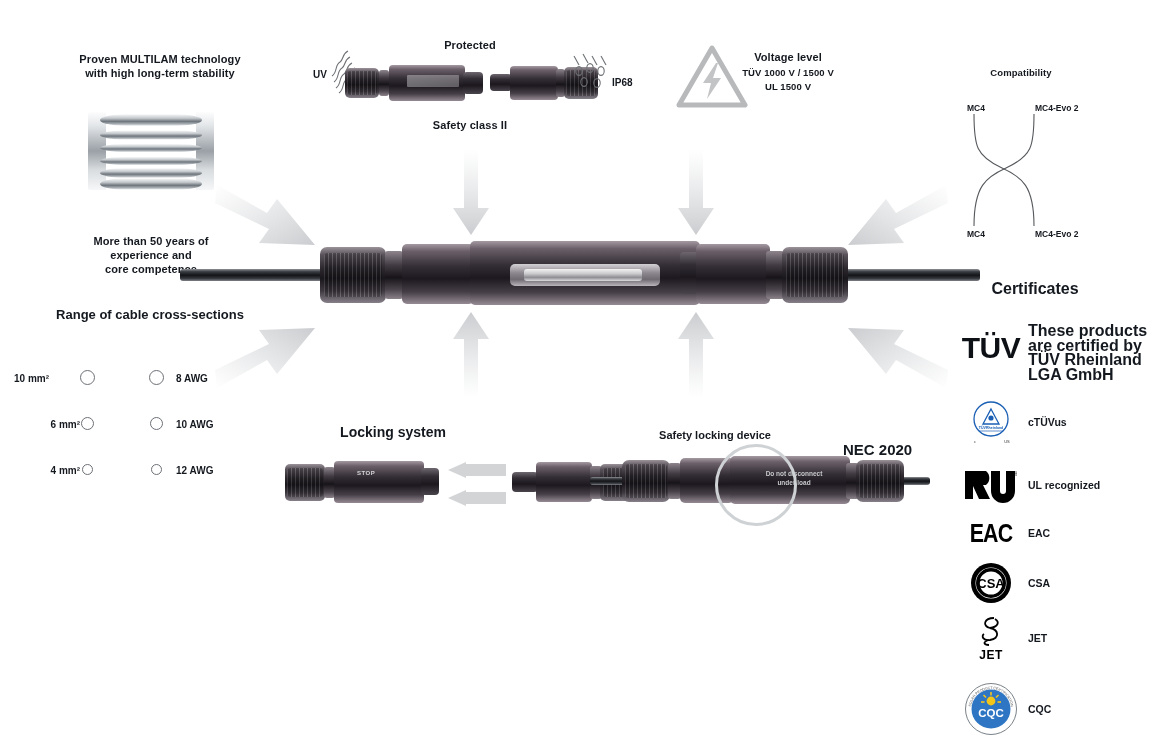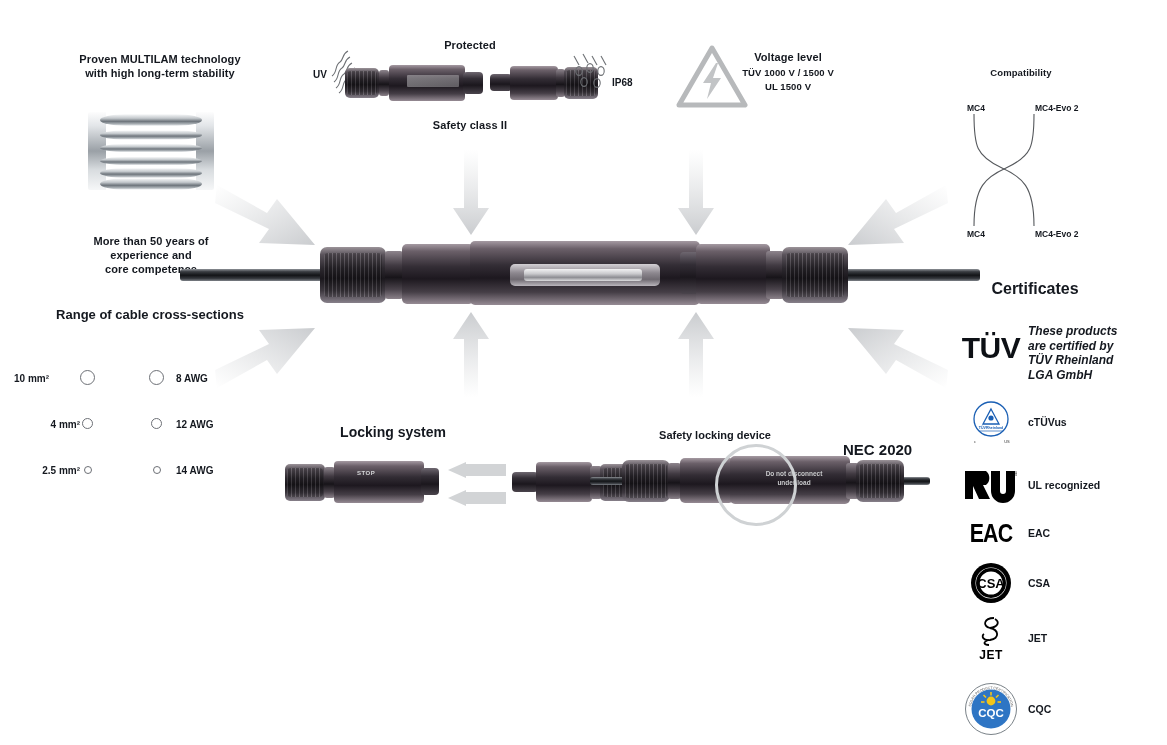--- a/index.html
+++ b/index.html
@@ -70,21 +70,21 @@
   .cc{border:1.4px solid #6d7076;border-radius:50%;background:#fff;}
 
   
   .warn-tri{position:absolute;}
 
   
   .cert-row{position:absolute;display:flex;align-items:center;}
   .cert-logo{width:58px;display:flex;align-items:center;justify-content:center;}
   .cert-text{font-weight:bold;font-size:10.5px;line-height:14px;color:#14181f;}
   .tuv-word{font-weight:bold;font-size:30px;line-height:30px;letter-spacing:-0.5px;color:#0d1015;font-family:"Liberation Sans",sans-serif;}
-  .cert-para{font-weight:bold;font-size:12px;line-height:14.5px;color:#14181f;font-style:italic;}
+  .cert-para{font-weight:bold;font-size:16px;line-height:14.5px;color:#14181f;}
   .eac-m{font-weight:bold;font-size:26px;line-height:26px;letter-spacing:-1px;font-family:"Liberation Sans",sans-serif;color:#000;transform:scaleX(.82);}
   .jet-word{font-weight:bold;font-size:12px;letter-spacing:.5px;color:#000;text-align:center;font-family:"Liberation Sans",sans-serif;}
   .mag-circle{position:absolute;border:3px solid #cfd2d4;border-radius:50%;}
   .nec{font-weight:bold;font-size:15px;color:#14181f;}
 </style>
 </head>
 <body>
 
 <div class="abs ttl" style="left:60px;top:52px;width:200px;">
   <div>Proven MULTILAM technology</div>
@@ -113,30 +113,30 @@
 <div class="abs big-ttl" style="left:20px;top:306px;width:260px;">Range of cable cross-sections</div>
 
 <div class="abs" style="left:0;top:365px;width:280px;">
   <div style="position:relative;height:46px;padding-left:28px;">
     <div class="abs lbl" style="left:14px;top:7px;width:66px;text-align:left;">10 mm²</div>
     <div class="abs cc" style="left:80px;top:5px;width:13px;height:13px;"></div>
     <div class="abs cc" style="left:149px;top:5px;width:13px;height:13px;"></div>
     <div class="abs lbl" style="left:176px;top:7px;">8 AWG</div>
   </div>
   <div style="position:relative;height:46px;">
+    <div class="abs lbl" style="left:14px;top:7px;width:66px;text-align:right;">6 mm²</div>
+    <div class="abs cc" style="left:81px;top:6px;width:11px;height:11px;"></div>
+    <div class="abs cc" style="left:150px;top:6px;width:11px;height:11px;"></div>
+    <div class="abs lbl" style="left:176px;top:7px;">10 AWG</div>
+  </div>
+  <div style="position:relative;height:46px;">
     <div class="abs lbl" style="left:14px;top:7px;width:66px;text-align:right;">4 mm²</div>
     <div class="abs cc" style="left:82px;top:7px;width:9px;height:9px;"></div>
     <div class="abs cc" style="left:151px;top:7px;width:9px;height:9px;"></div>
     <div class="abs lbl" style="left:176px;top:7px;">12 AWG</div>
-  </div>
-  <div style="position:relative;height:46px;">
-    <div class="abs lbl" style="left:8px;top:7px;width:72px;text-align:right;">2.5 mm²</div>
-    <div class="abs cc" style="left:84px;top:9px;width:6px;height:6px;"></div>
-    <div class="abs cc" style="left:153px;top:9px;width:6px;height:6px;"></div>
-    <div class="abs lbl" style="left:176px;top:7px;">14 AWG</div>
   </div>
 </div>
 
 <div class="abs ttl" style="left:410px;top:38px;width:120px;">Protected</div>
 
 <div class="abs lbl" style="left:313px;top:68px;text-align:center;">UV</div>
 
 <div class="abs lbl" style="left:612px;top:76px;">IP68</div>
 
 <svg class="abs" style="left:330px;top:46px;" width="40" height="48" viewBox="0 0 40 48">

